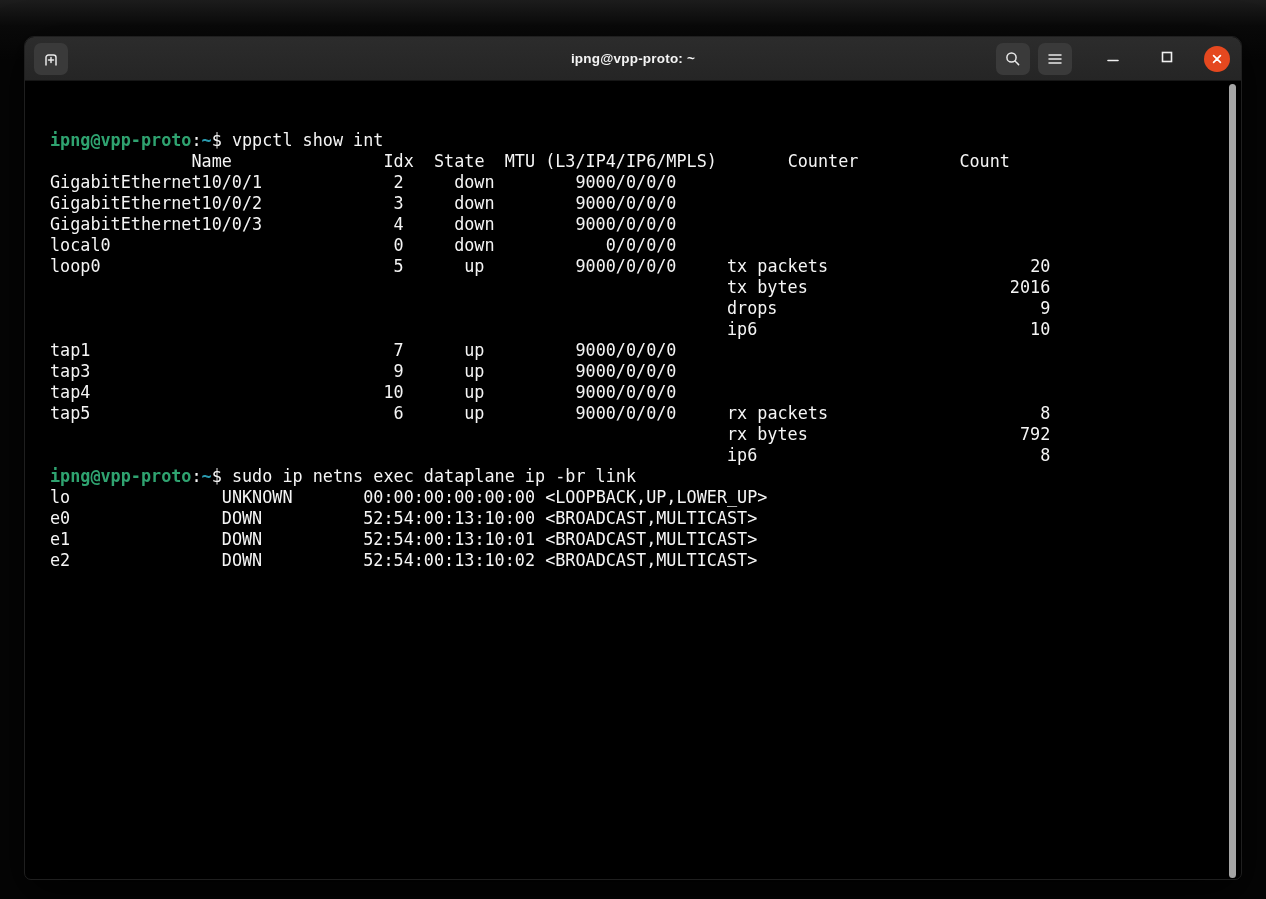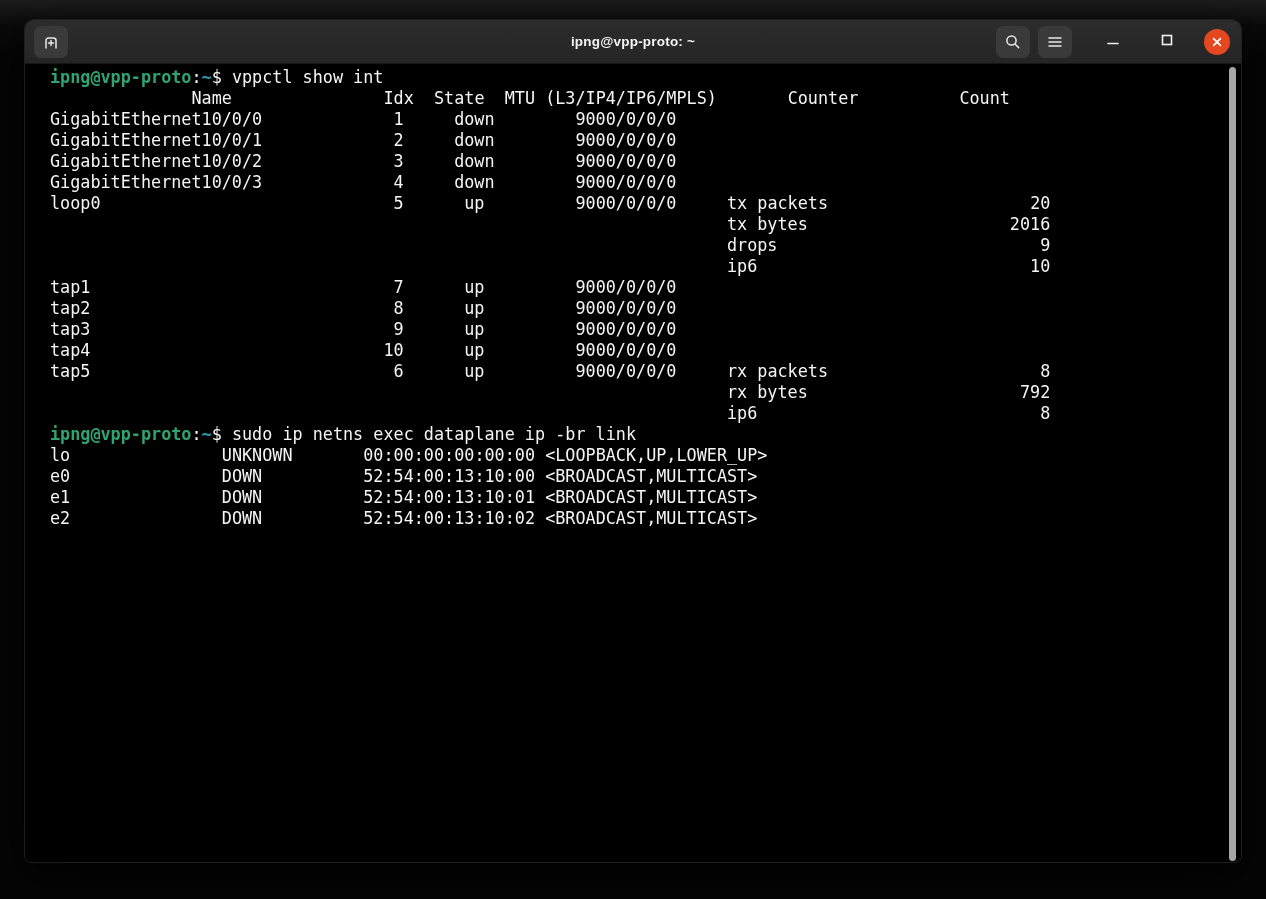--- a/index.html
+++ b/index.html
@@ -4,21 +4,21 @@
 <style>
   * { margin: 0; padding: 0; box-sizing: border-box; }
   html, body { width: 1266px; height: 899px; overflow: hidden; }
   body {
     background: linear-gradient(#1d1d1d 0px, #0a0a0a 26px, #050505 60px);
     font-family: "Liberation Sans", sans-serif;
   }
 
   .window {
     position: absolute;
-    left: 24px; top: 19px;
+    left: 24px; top: 36px;
     width: 1218px; height: 844px;
     background: #000000;
     border-radius: 10px 10px 7px 7px;
     border: 1px solid #1f1f1f;
     box-shadow: 0 14px 44px rgba(0,0,0,0.85);
     overflow: hidden;
   }
 
   .titlebar {
     position: relative;
@@ -61,20 +61,21 @@
     width: 26px; height: 26px;
     border-radius: 50%;
     display: flex; align-items: center; justify-content: center;
   }
 
   .terminal {
     position: relative;
     height: 602px;
     padding: 3px 14px 0 25px;
     background: #000000;
+    margin-top: 46px;
   }
   .term-line {
     height: 21px;
     line-height: 21px;
     white-space: pre;
     font-family: "DejaVu Sans Mono", monospace;
     font-size: 16.8px;
   }
   .c-f  { color: #f5f5f5; }
   .c-g  { color: #2fa370; font-weight: bold; }
@@ -150,30 +151,29 @@
             <path d="M3.6 3.6 L10.4 10.4 M10.4 3.6 L3.6 10.4" stroke="#ffffff" stroke-width="1.7" stroke-linecap="round"></path>
           </svg>
         </span>
       </button>
     </div>
   </div>
 
   <div class="terminal" id="terminal">
       <div class="term-line"><span class="c-g">ipng@vpp-proto</span><span class="c-f">:</span><span class="c-c">~</span><span class="c-f">$ vppctl show int</span></div>
       <div class="term-line"><span class="c-f">              </span><span class="c-f">Name</span><span class="c-f">               </span><span class="c-f">Idx</span><span class="c-f">  </span><span class="c-f">State</span><span class="c-f">  </span><span class="c-f">MTU (L3/IP4/IP6/MPLS)</span><span class="c-f">       </span><span class="c-f">Counter</span><span class="c-f">          </span><span class="c-f">Count</span></div>
-      <div class="term-line"><span class="c-f">GigabitEthernet10/0/0</span><span class="c-f">             </span><span class="c-f">1</span><span class="c-f">     </span><span class="c-f">down</span><span class="c-f">        </span><span class="c-f">9000/0/0/0</span></div>
       <div class="term-line"><span class="c-f">GigabitEthernet10/0/1</span><span class="c-f">             </span><span class="c-f">2</span><span class="c-f">     </span><span class="c-f">down</span><span class="c-f">        </span><span class="c-f">9000/0/0/0</span></div>
       <div class="term-line"><span class="c-f">GigabitEthernet10/0/2</span><span class="c-f">             </span><span class="c-f">3</span><span class="c-f">     </span><span class="c-f">down</span><span class="c-f">        </span><span class="c-f">9000/0/0/0</span></div>
       <div class="term-line"><span class="c-f">GigabitEthernet10/0/3</span><span class="c-f">             </span><span class="c-f">4</span><span class="c-f">     </span><span class="c-f">down</span><span class="c-f">        </span><span class="c-f">9000/0/0/0</span></div>
+      <div class="term-line"><span class="c-f">local0</span><span class="c-f">                            </span><span class="c-f">0</span><span class="c-f">     </span><span class="c-f">down</span><span class="c-f">           </span><span class="c-f">0/0/0/0</span></div>
       <div class="term-line"><span class="c-f">loop0</span><span class="c-f">                             </span><span class="c-f">5</span><span class="c-f">      </span><span class="c-f">up</span><span class="c-f">         </span><span class="c-f">9000/0/0/0</span><span class="c-f">     </span><span class="c-f">tx packets</span><span class="c-f">                    </span><span class="c-f">20</span></div>
       <div class="term-line"><span class="c-f">                                                                   </span><span class="c-f">tx bytes</span><span class="c-f">                    </span><span class="c-f">2016</span></div>
       <div class="term-line"><span class="c-f">                                                                   </span><span class="c-f">drops</span><span class="c-f">                          </span><span class="c-f">9</span></div>
       <div class="term-line"><span class="c-f">                                                                   </span><span class="c-f">ip6</span><span class="c-f">                           </span><span class="c-f">10</span></div>
       <div class="term-line"><span class="c-f">tap1</span><span class="c-f">                              </span><span class="c-f">7</span><span class="c-f">      </span><span class="c-f">up</span><span class="c-f">         </span><span class="c-f">9000/0/0/0</span></div>
-      <div class="term-line"><span class="c-f">tap2</span><span class="c-f">                              </span><span class="c-f">8</span><span class="c-f">      </span><span class="c-f">up</span><span class="c-f">         </span><span class="c-f">9000/0/0/0</span></div>
       <div class="term-line"><span class="c-f">tap3</span><span class="c-f">                              </span><span class="c-f">9</span><span class="c-f">      </span><span class="c-f">up</span><span class="c-f">         </span><span class="c-f">9000/0/0/0</span></div>
       <div class="term-line"><span class="c-f">tap4</span><span class="c-f">                             </span><span class="c-f">10</span><span class="c-f">      </span><span class="c-f">up</span><span class="c-f">         </span><span class="c-f">9000/0/0/0</span></div>
       <div class="term-line"><span class="c-f">tap5</span><span class="c-f">                              </span><span class="c-f">6</span><span class="c-f">      </span><span class="c-f">up</span><span class="c-f">         </span><span class="c-f">9000/0/0/0</span><span class="c-f">     </span><span class="c-f">rx packets</span><span class="c-f">                     </span><span class="c-f">8</span></div>
       <div class="term-line"><span class="c-f">                                                                   </span><span class="c-f">rx bytes</span><span class="c-f">                     </span><span class="c-f">792</span></div>
       <div class="term-line"><span class="c-f">                                                                   </span><span class="c-f">ip6</span><span class="c-f">                            </span><span class="c-f">8</span></div>
       <div class="term-line"><span class="c-g">ipng@vpp-proto</span><span class="c-f">:</span><span class="c-c">~</span><span class="c-f">$ sudo ip netns exec dataplane ip -br link</span></div>
       <div class="term-line"><span class="c-f">lo</span><span class="c-f">               </span><span class="c-f">UNKNOWN</span><span class="c-f">       </span><span class="c-f">00:00:00:00:00:00</span><span class="c-f"> </span><span class="c-f">&lt;LOOPBACK,UP,LOWER_UP&gt;</span></div>
       <div class="term-line"><span class="c-f">e0</span><span class="c-f">               </span><span class="c-f">DOWN</span><span class="c-f">          </span><span class="c-f">52:54:00:13:10:00</span><span class="c-f"> </span><span class="c-f">&lt;BROADCAST,MULTICAST&gt;</span></div>
       <div class="term-line"><span class="c-f">e1</span><span class="c-f">               </span><span class="c-f">DOWN</span><span class="c-f">          </span><span class="c-f">52:54:00:13:10:01</span><span class="c-f"> </span><span class="c-f">&lt;BROADCAST,MULTICAST&gt;</span></div>
       <div class="term-line"><span class="c-f">e2</span><span class="c-f">               </span><span class="c-f">DOWN</span><span class="c-f">          </span><span class="c-f">52:54:00:13:10:02</span><span class="c-f"> </span><span class="c-f">&lt;BROADCAST,MULTICAST&gt;</span></div>

